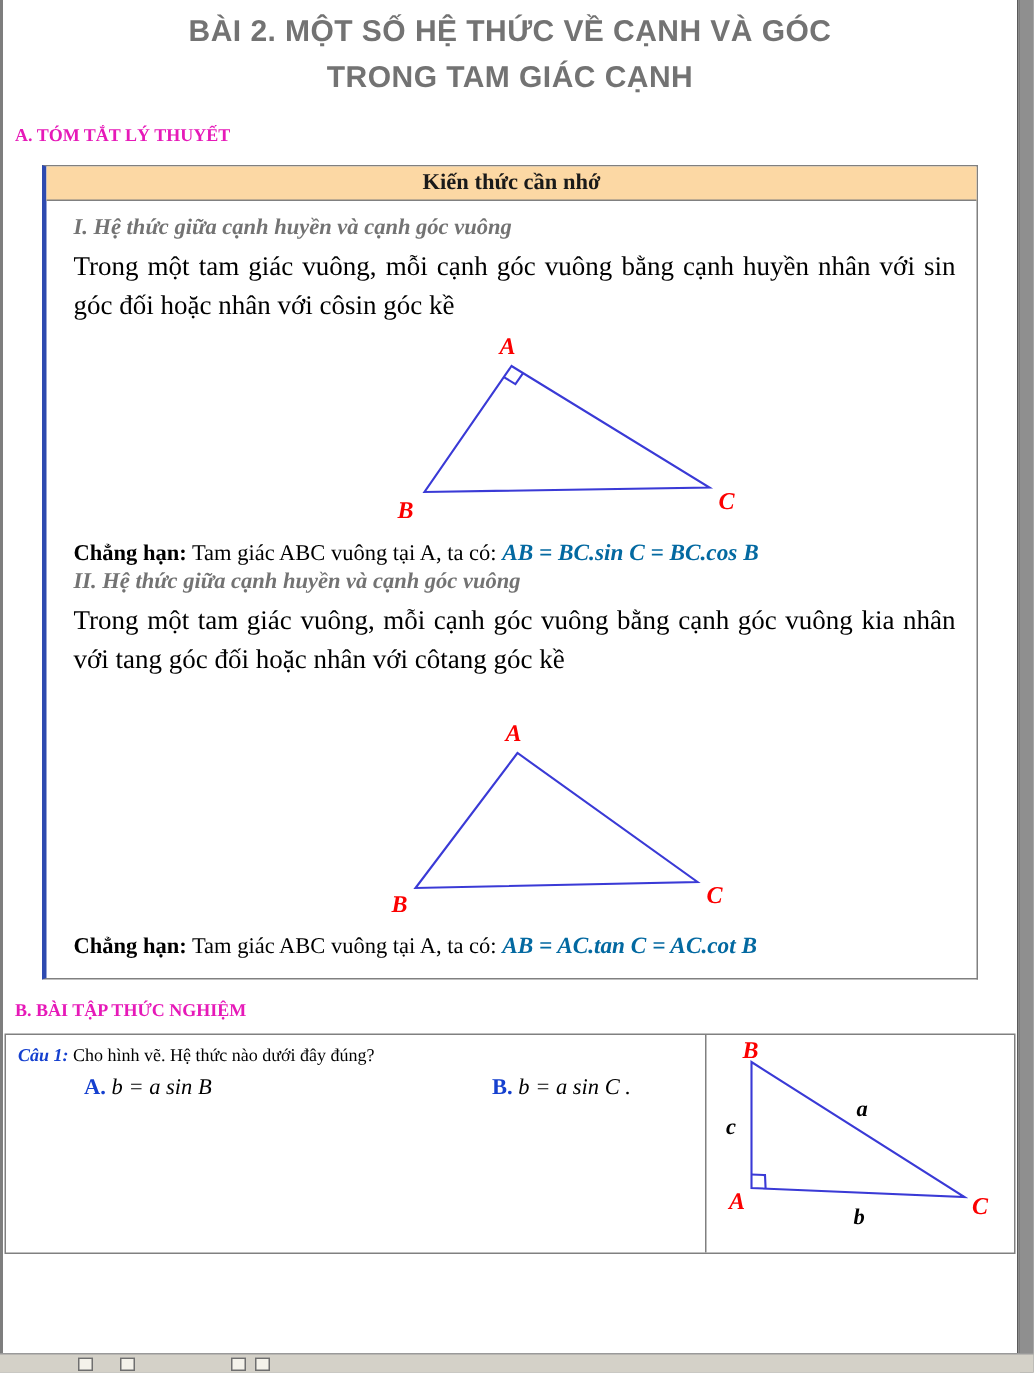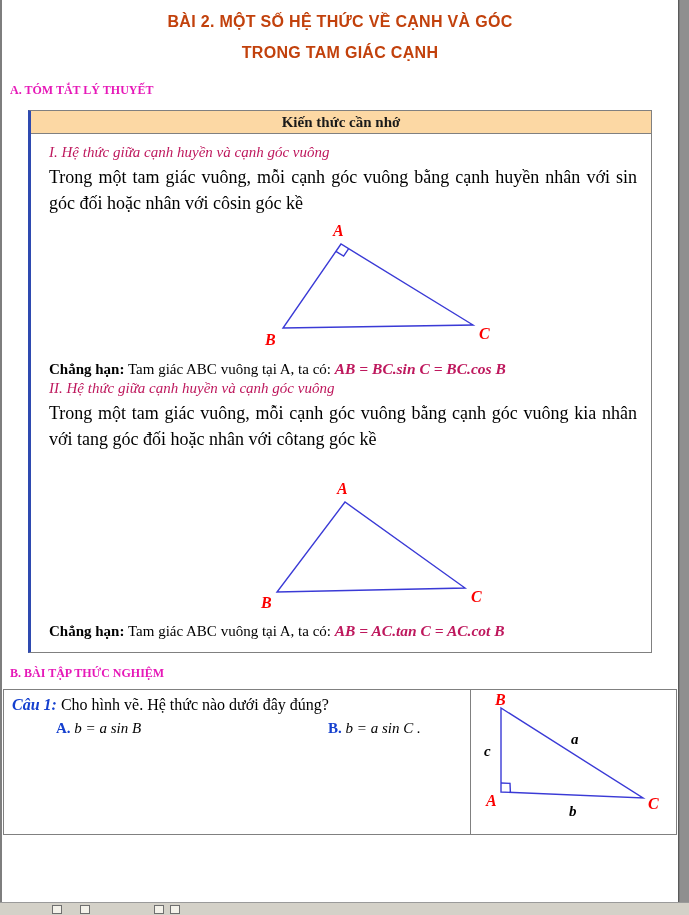--- a/index.html
+++ b/index.html
@@ -14,22 +14,22 @@
     position: absolute; left: 2px; top: 0;
     width: 677px; height: 903px;
     background: #ffffff;
     border-right: 1px solid #5a5a5a;
     box-sizing: border-box;
   }
   .doc-title {
     margin: 6px 10px 0;
     text-align: center;
     font-family: "Liberation Sans", sans-serif;
-    font-weight: bold; font-size: 16px; line-height: 31px;
-    color: #c2410c; letter-spacing: 0.3px;
+    font-weight: bold; font-size: 20px; line-height: 31px;
+    color: #737373; letter-spacing: 0.3px;
   }
   .sec-heading {
     font-weight: bold; font-size: 12px;
     color: #e619b8;
     margin: 15px 0 0 8px;
   }
   .sec-heading.b { margin-top: 13px; }
   .level-heading {
     font-weight: bold; font-size: 16px;
     color: #000; margin: 11px 0 0 2px;
@@ -40,21 +40,21 @@
     border-left: 3px solid #2e4ab0;
   }
   .box-header {
     background: #fcd8a4;
     border-bottom: 1px solid #808080;
     padding: 3px 6px 2px;
     font-weight: bold; font-size: 15px; color: #1a1a1a; text-align: center;
   }
   .box-body { padding: 6px 14px 10px 18px; }
   .part-heading {
-    color: #be185d; font-weight: normal; font-style: italic;
+    color: #737373; font-weight: bold; font-style: italic;
     font-size: 15px; margin: 4px 0 3px;
   }
   .part-heading.second { margin-top: 2px; }
   .body-text {
     font-size: 18px; margin: 2px 0;
     text-align: justify; line-height: 1.45;
   }
   .tri { display: block; margin: 4px auto 0; }
   .tri2 { margin-top: 28px; }
   .tri-line { stroke: #3a3ad6; stroke-width: 1.4; fill: none; }
@@ -63,30 +63,30 @@
     font-style: italic; font-weight: bold; font-size: 16px;
   }
   .side {
     fill: #000; font-family: "Liberation Serif", serif;
     font-style: italic; font-weight: bold; font-size: 15px;
   }
   .example { font-size: 15px; margin: 8px 0 2px; }
   .example.second { margin-top: 10px; }
   .ex-label { font-weight: bold; }
   .formula {
-    color: #be185d; font-weight: bold; font-style: italic;
+    color: #0369a1; font-weight: bold; font-style: italic;
     font-size: 15.5px;
   }
   .q-table {
     display: flex; margin: 8px 1px 0;
     border: 1px solid #808080; min-height: 140px;
     box-sizing: border-box;
   }
   .q-left { flex: 1; border-right: 1px solid #808080; padding: 4px 8px; }
-  .q-line { margin: 2px 0; font-size: 16px; }
+  .q-line { margin: 2px 0; font-size: 12px; }
   .q-num { color: #1540cf; font-weight: bold; font-style: italic; }
   .opts { margin-top: 6px; font-size: 15px; display: flex; }
   .opt-a { margin-left: 44px; width: 272px; }
   .opt-letter { color: #1540cf; font-weight: bold; }
   .opt-formula { font-style: italic; }
   .q-right { width: 205px; padding-top: 2px; }
   .status-bar {
     position: absolute; left: 0; bottom: 0;
     width: 689px; height: 12px;
     background: #d4d1c8; border-top: 1px solid #9a9a9a;

